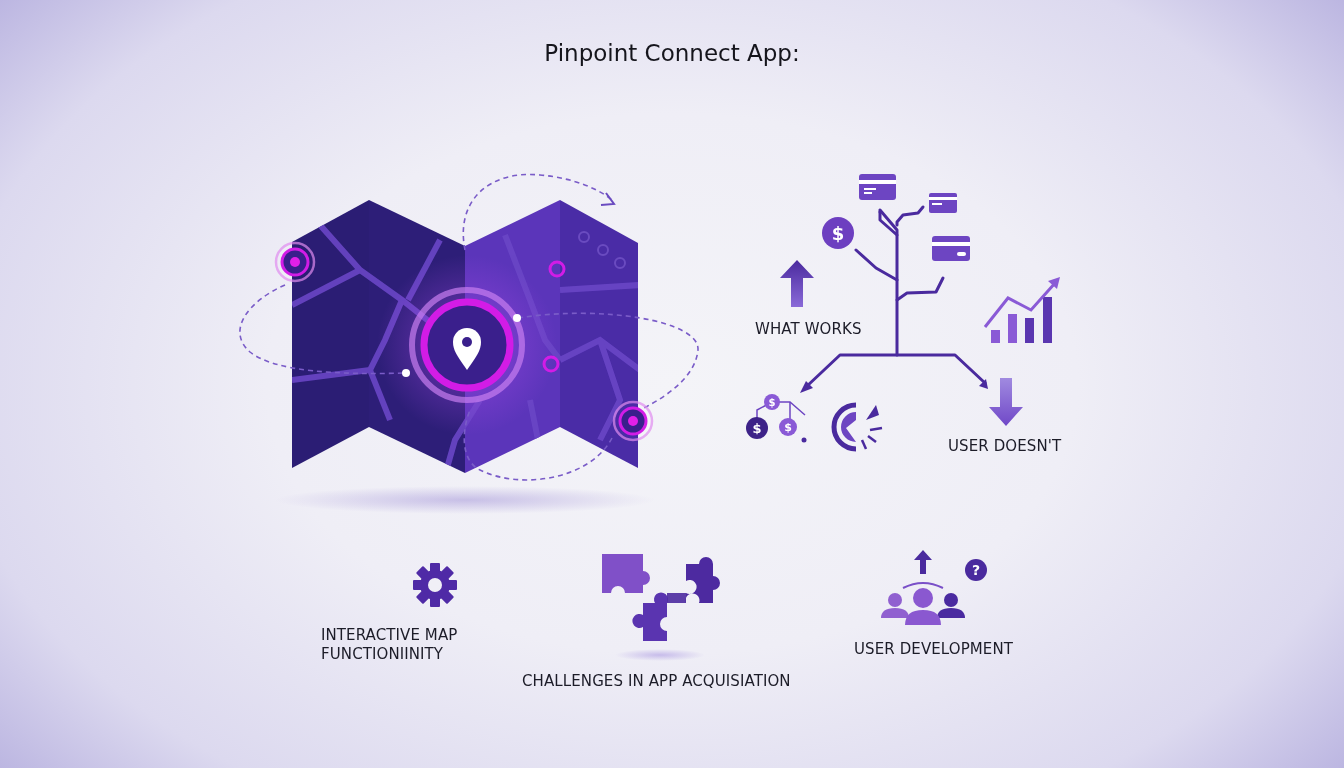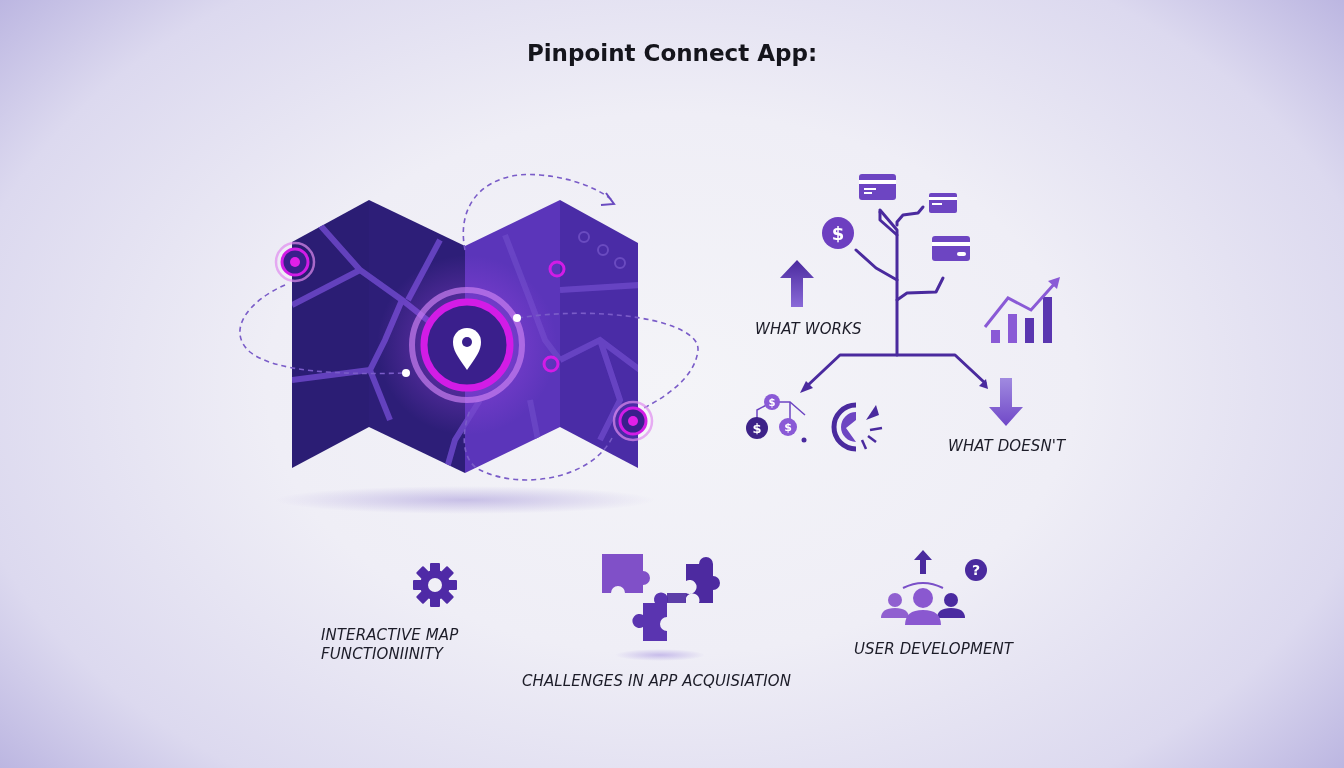--- a/index.html
+++ b/index.html
@@ -4,24 +4,24 @@
 <style>
   html, body { margin:0; padding:0; }
   body {
     width:1344px; height:768px; overflow:hidden; position:relative;
     background: radial-gradient(ellipse 900px 600px at 50% 50%, #f4f4f8 0%, #efeef6 45%, #dcd9ef 80%, #b9b3e0 100%);
     font-family: "DejaVu Sans", "Liberation Sans", sans-serif;
     color:#1a1a22;
   }
   .title {
     position:absolute; left:0; width:1344px; top:38px; text-align:center;
-    font-size:23px; line-height:30px; color:#15151c; font-weight:700;
+    font-size:23px; line-height:30px; color:#15151c; font-weight:400;
   }
   .label {
-    position:absolute; font-size:15px; font-weight:400; color:#1c1c28; letter-spacing:0.1px; white-space:nowrap;font-style:italic;
+    position:absolute; font-size:15px; font-weight:400; color:#1c1c28; letter-spacing:0.1px; white-space:nowrap;
   }
   svg { position:absolute; overflow:visible; }
 </style>
 </head>
 <body>
 
 <div class="title">
   <div>Pinpoint Connect App:</div>
 </div>
 
@@ -185,21 +185,21 @@
     <path d="M856,405 A22,22 0 1 0 856,449" fill="none" stroke="#4a2a9e" stroke-width="5"></path>
     <path d="M856,412 A15,15 0 1 0 856,442 L846,428 L856,420 Z" fill="#6d45c2"></path>
     <path d="M866,420 L876,405 L879,415 Z" fill="#4a2a9e"></path>
     <path d="M870,430 L882,428" stroke="#4a2a9e" stroke-width="2.5"></path>
     <path d="M868,436 L876,442" stroke="#4a2a9e" stroke-width="2.5"></path>
     <path d="M862,440 L866,449" stroke="#4a2a9e" stroke-width="2.5"></path>
   </g>
 </svg>
 
 <div class="label" style="left:755px;top:320px;">WHAT WORKS</div>
-<div class="label" style="left:948px;top:437px;">WHAT DOESN'T</div>
+<div class="label" style="left:948px;top:437px;">USER DOESN'T</div>
 
 <svg width="50" height="50" style="left:410px;top:560px;">
   <g transform="translate(25,25)" fill="#4f2aa6">
     <circle r="15"></circle>
     <rect x="-5" y="-22" width="10" height="9" rx="1"></rect>
     <rect x="-5" y="13" width="10" height="9" rx="1"></rect>
     <rect x="-22" y="-5" width="9" height="10" rx="1"></rect>
     <rect x="13" y="-5" width="9" height="10" rx="1"></rect>
     <g transform="rotate(45)">
       <rect x="-5" y="-22" width="10" height="9" rx="1"></rect>

